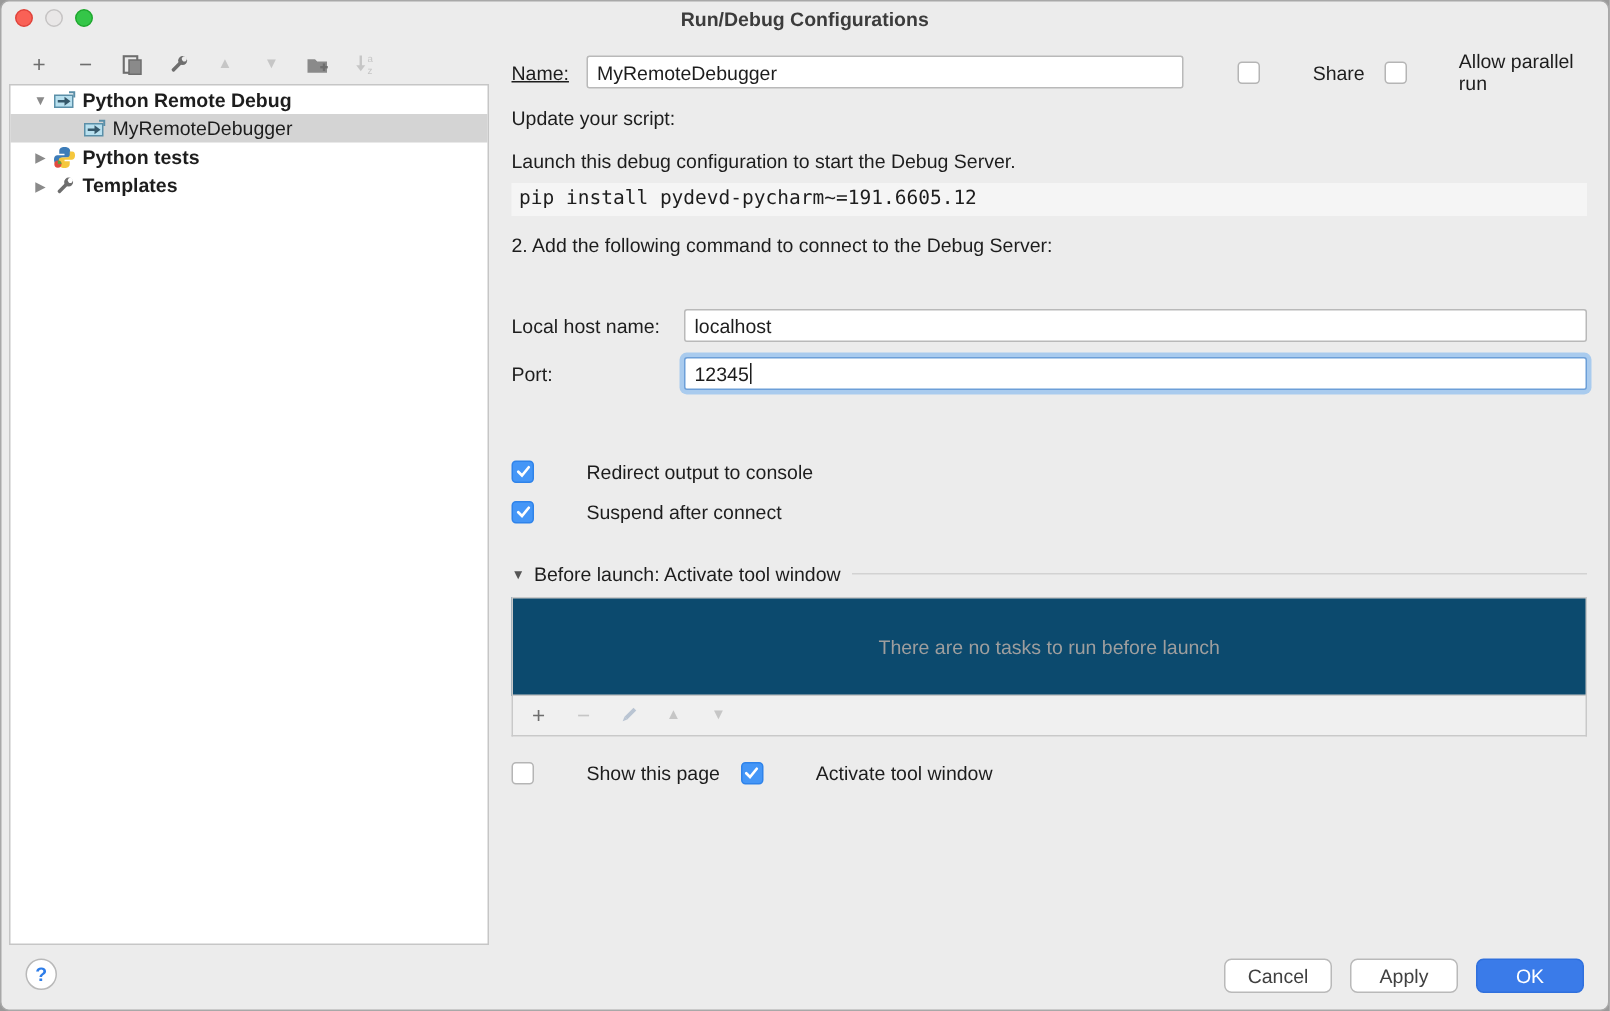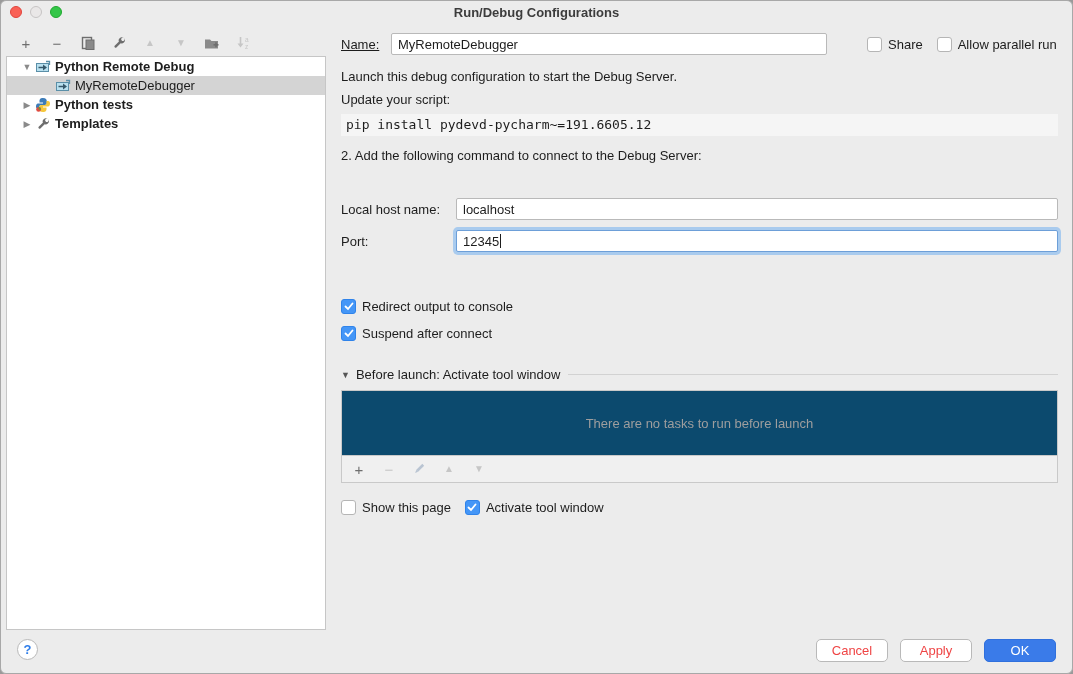--- a/index.html
+++ b/index.html
@@ -39,21 +39,21 @@
   .row { display:flex; align-items:center; }
   .textline { margin-top:8px; color:#1d1d1d; }
   .intro { margin-top:14px; }
   .field {
     height:22px; background:#fff; border:1px solid #b9b9b9; border-radius:2px;
     padding:0 6px; font-size:13px; font-family:"Liberation Sans", sans-serif;
     color:#1d1d1d; outline:none;
   }
   .name-label { width:50px; flex:0 0 50px;text-decoration:underline; }
   .name-input { width:436px; }
-  .cb-row { display:flex; align-items:center; }
+  .cb-row { display:flex; align-items:center;gap:29px; }
   .checkbox {
     width:15px; height:15px; border-radius:3px; margin-right:6px;
     background:#fff; border:1px solid #b5b5b5; display:inline-flex;
     align-items:center; justify-content:center; flex:0 0 15px;
   }
   .checkbox.checked { background:#4496f7; border-color:#2f83ea; }
   .codebar {
     margin-top:7px; background:#f5f5f5; font-family:"DejaVu Sans Mono", monospace;
     font-size:13px; color:#1d1d1d; padding:2px 5px; line-height:18px; width:100%;
   }
@@ -90,21 +90,21 @@
   
   .footer { position:absolute; left:0; bottom:0; width:100%; height:44px; }
   .help-btn {
     position:absolute; left:16px; top:10px; width:21px; height:21px; border-radius:50%;
     background:#fff; border:1px solid #b9b9b9; display:flex; align-items:center; justify-content:center;
     color:#2e7de9; font-weight:bold; font-size:13px;
   }
   .btns { position:absolute; right:16px; top:10px; display:flex; gap:12px; }
   .btn {
     min-width:72px; height:23px; border-radius:5px; background:#fff; border:1px solid #b9b9b9;
-    font-size:13px; color:#ef4444; display:flex; align-items:center; justify-content:center; padding:0 10px;
+    font-size:13px; color:#404040; display:flex; align-items:center; justify-content:center; padding:0 10px;
   }
   .btn.primary { background:#3a7be9; border-color:#3070dd; color:#fff; }
 </style>
 </head>
 <body>
 
 <div class="window">
 
   <div class="titlebar">
     <div class="traffic">
@@ -221,22 +221,22 @@
         <span class="checkbox"></span>
         <span>Share</span>
       </span>
       <span style="width:14px"></span>
       <span class="cb-row">
         <span class="checkbox"></span>
         <span>Allow parallel run</span>
       </span>
     </div>
 
+    <div class="textline">Update your script:</div>
     <div class="textline intro">Launch this debug configuration to start the Debug Server.</div>
-    <div class="textline">Update your script:</div>
     <div class="codebar">pip install pydevd-pycharm~=191.6605.12</div>
     <div class="textline" style="margin-top:12px">2. Add the following command to connect to the Debug Server:</div>
 
     <div class="frow" style="margin-top:35px">
       <span class="flabel">Local host name:</span>
       <input class="field" value="localhost" style="">
     </div>
 
     <div class="frow" style="margin-top:10px">
       <span class="flabel">Port:</span>

